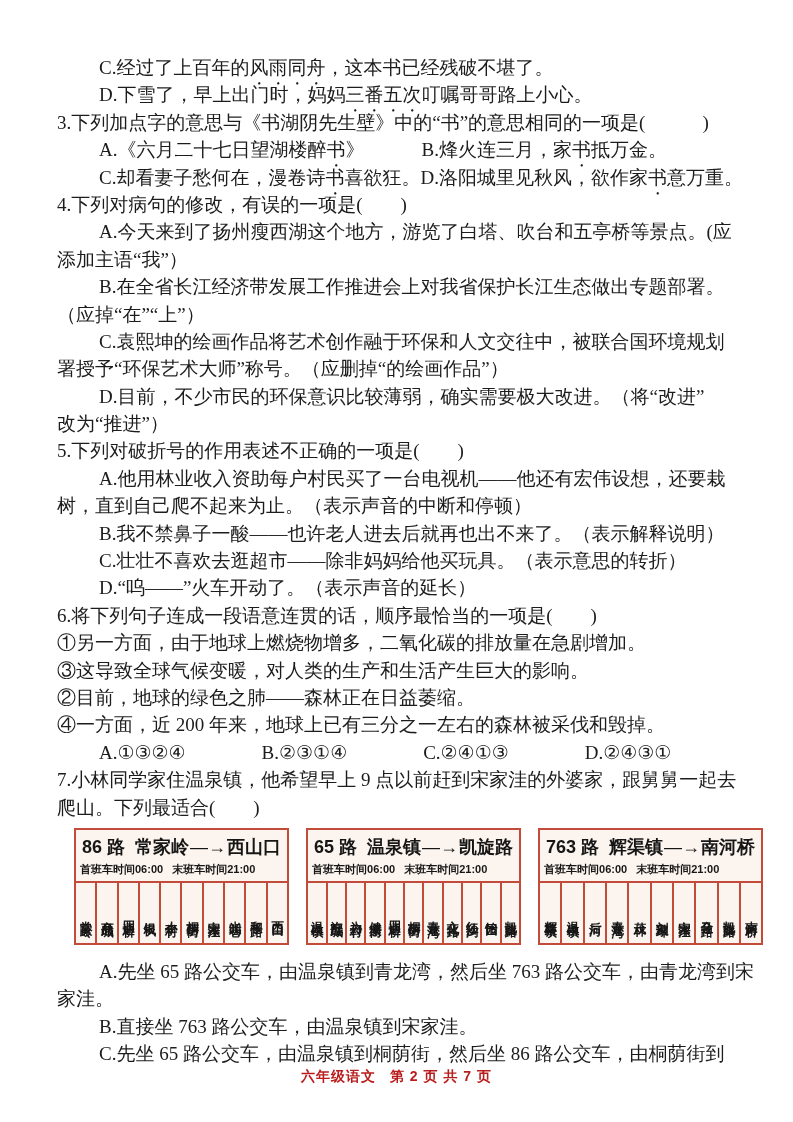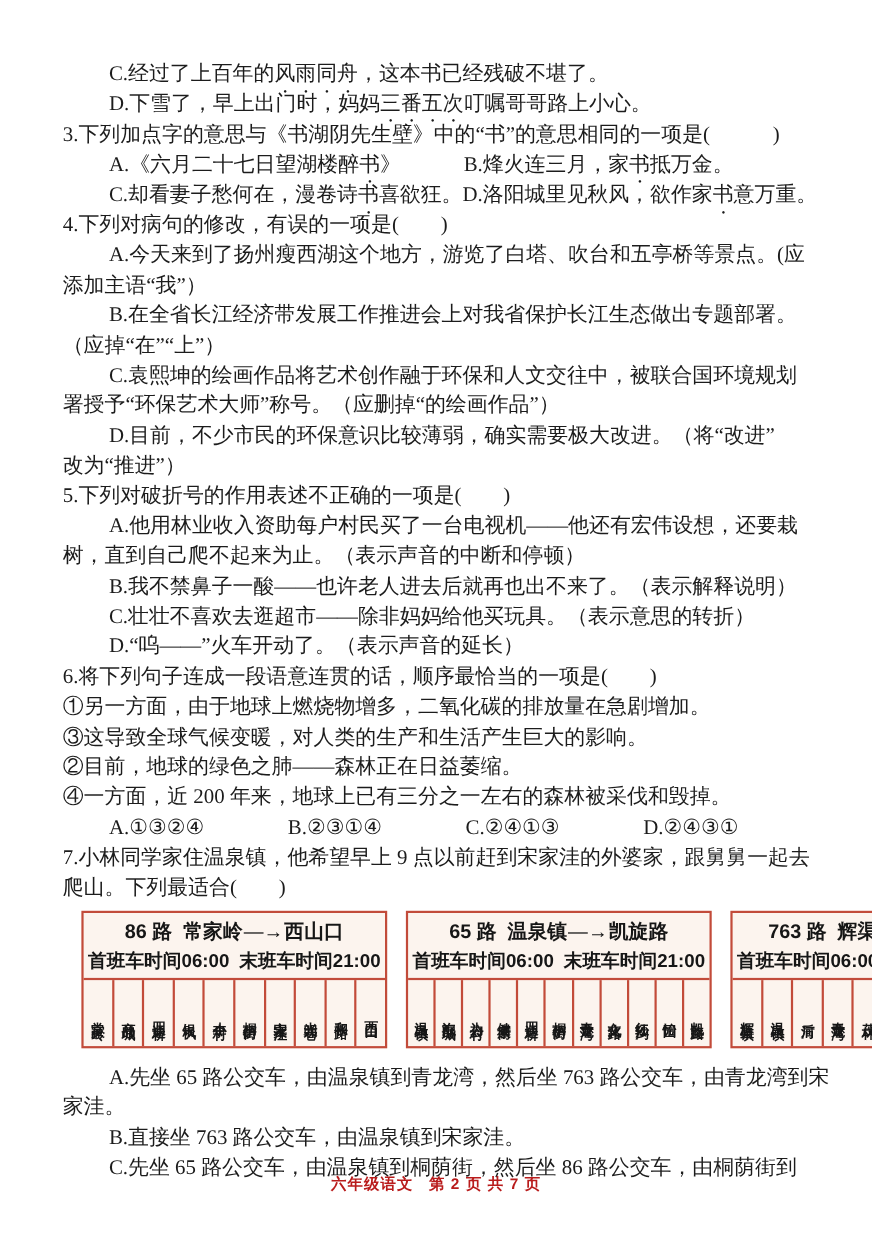--- a/index.html
+++ b/index.html
@@ -44,22 +44,22 @@
   }
   .bus-head{
     font-size:18px;font-weight:700;
     text-align:center;
     padding:5px 6px 0;
     white-space:nowrap;
   }
   .bus-head .route{margin-right:10px;}
   .bus-head .arrow{font-weight:400;padding:0 1px;}
   .bus-times{
-    font-size:17px;font-weight:700;
-    text-align:right;
+    font-size:11px;font-weight:700;
+    text-align:left;
     padding:3px 4px 4px;
     white-space:nowrap;
     border-bottom:2.5px solid #c24b3a;
   }
   .bus-times span+span{margin-left:9px;}
   .bus-stops{display:flex;}
   .stop{
     flex:1 1 auto;
     min-width:17.5px;
     box-sizing:border-box;

